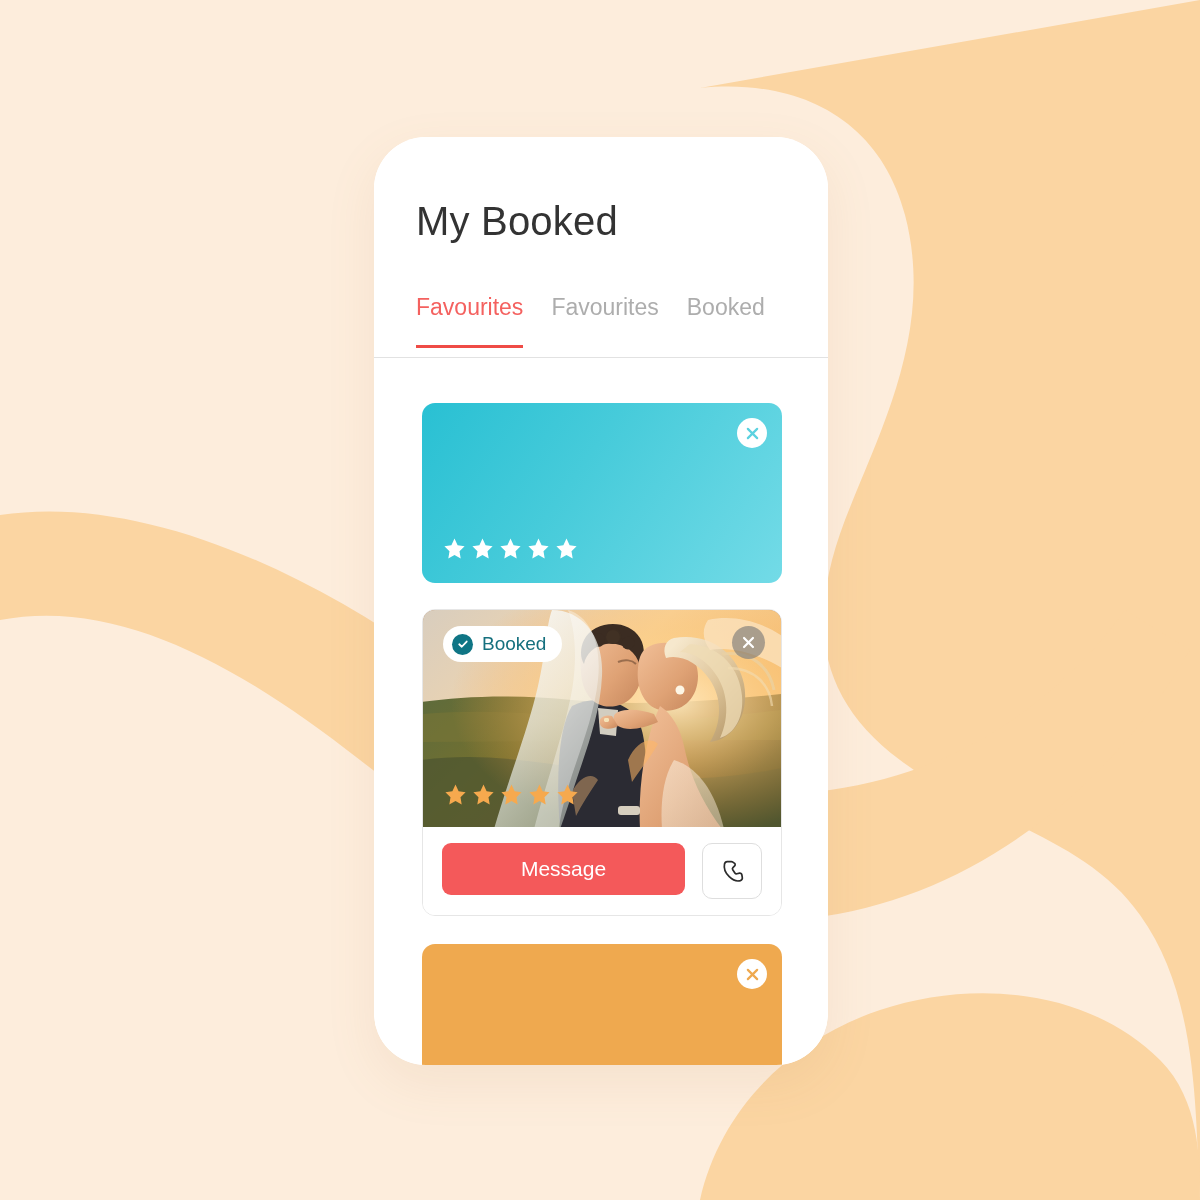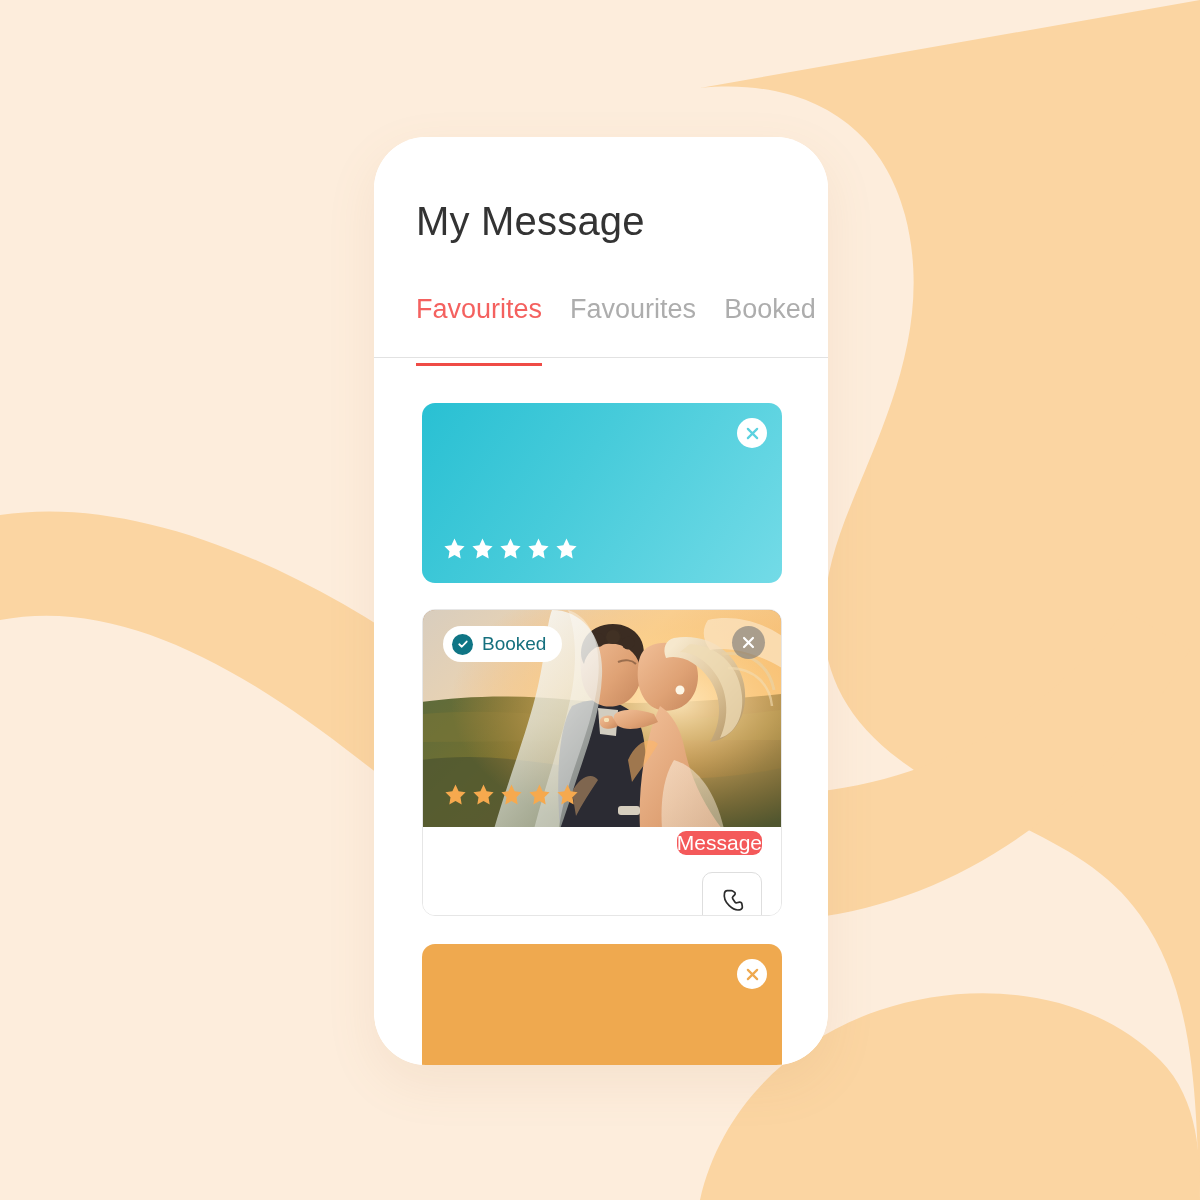--- a/index.html
+++ b/index.html
@@ -63,23 +63,23 @@
     position: absolute;
     left: 42px;
     top: 157px;
     display: flex;
     align-items: flex-end;
     gap: 28px;
   }
 
   .tab {
     position: relative;
-    font-size: 27px;
+    font-size: 23px;
     color: #adadad;
-    padding-bottom: 41px;
+    padding-bottom: 27px;
     white-space: nowrap;
     cursor: pointer;
     background: none;
     border: none;
     font-family: inherit;
   }
 
   .tab.active {
     color: #f4615f;
   }
@@ -216,25 +216,24 @@
     white-space: nowrap;
   }
 
   .card-actions {
     position: absolute;
     left: 0;
     right: 0;
     bottom: 0;
     height: 88px;
     display: flex;
-    align-items: flex-end;
-    padding: 4px 19px;
+    align-items: flex-start;
+    padding: 16px 19px;
     gap: 17px;
     background: #ffffff;
-    flex-direction: column;
   }
 
   .message-btn {
     flex: 1 1 auto;
     height: 52px;
     border: none;
     border-radius: 9px;
     background: #f4595a;
     color: #ffffff;
     font-size: 21px;
@@ -294,21 +293,21 @@
              L 1190 650
              C 1110 790, 970 900, 810 918
              C 640 938, 490 862, 360 760
              C 235 662, 115 598, 0 620 Z" fill="#fbd5a2"></path>
   </g>
 </svg>
 
 <div class="phone-frame">
   <div class="screen">
 
-    <h1 class="page-title">My Message</h1>
+    <h1 class="page-title">My Booked</h1>
 
     <div class="tabs">
       <button class="tab active">Favourites</button>
       <button class="tab">Favourites</button>
       <button class="tab">Booked</button>
     </div>
     <div class="tab-divider"></div>
 
     <div class="card-list">
 

